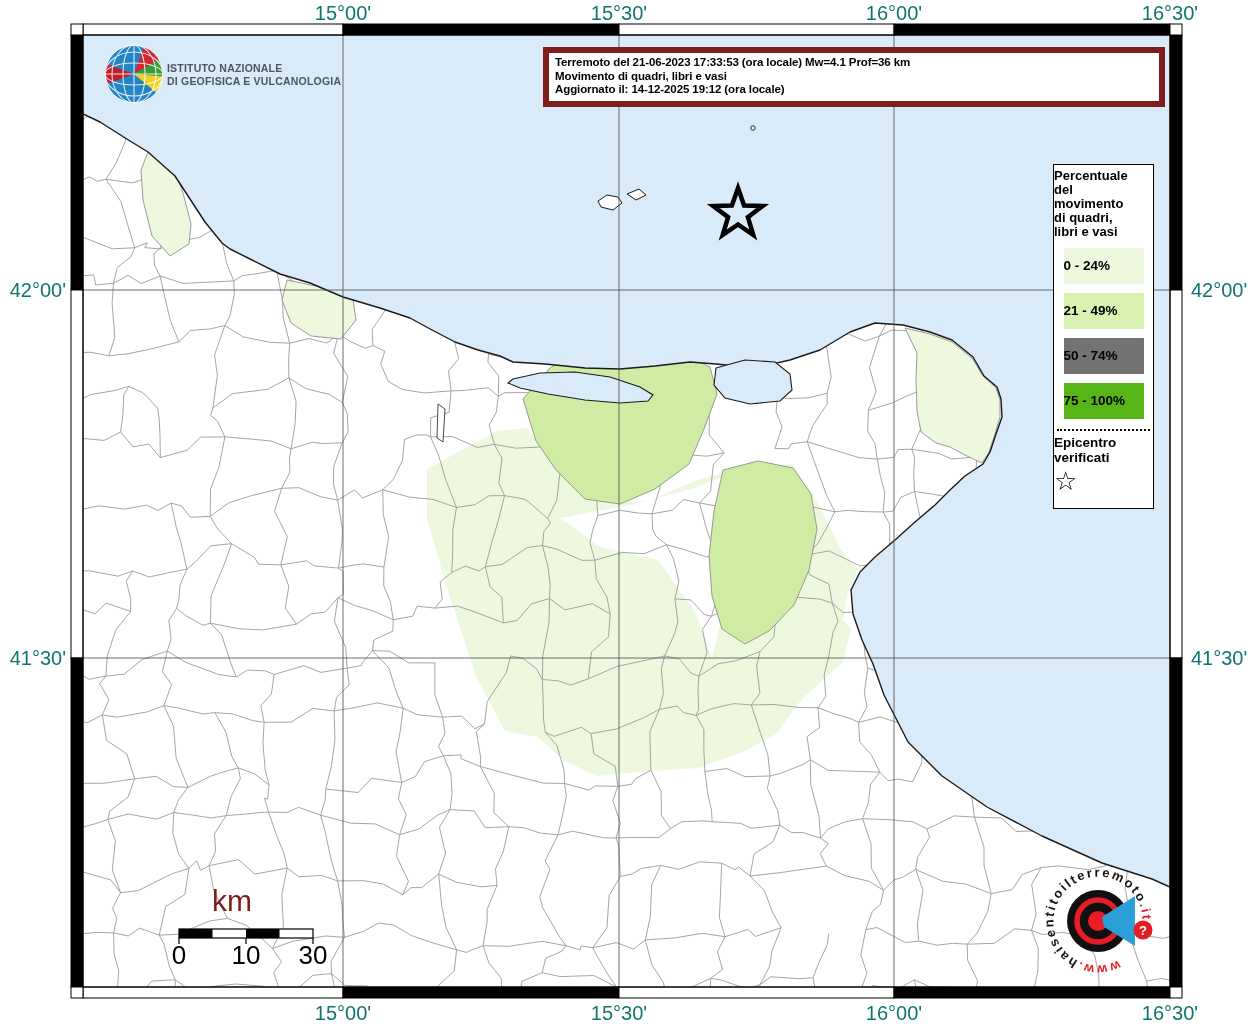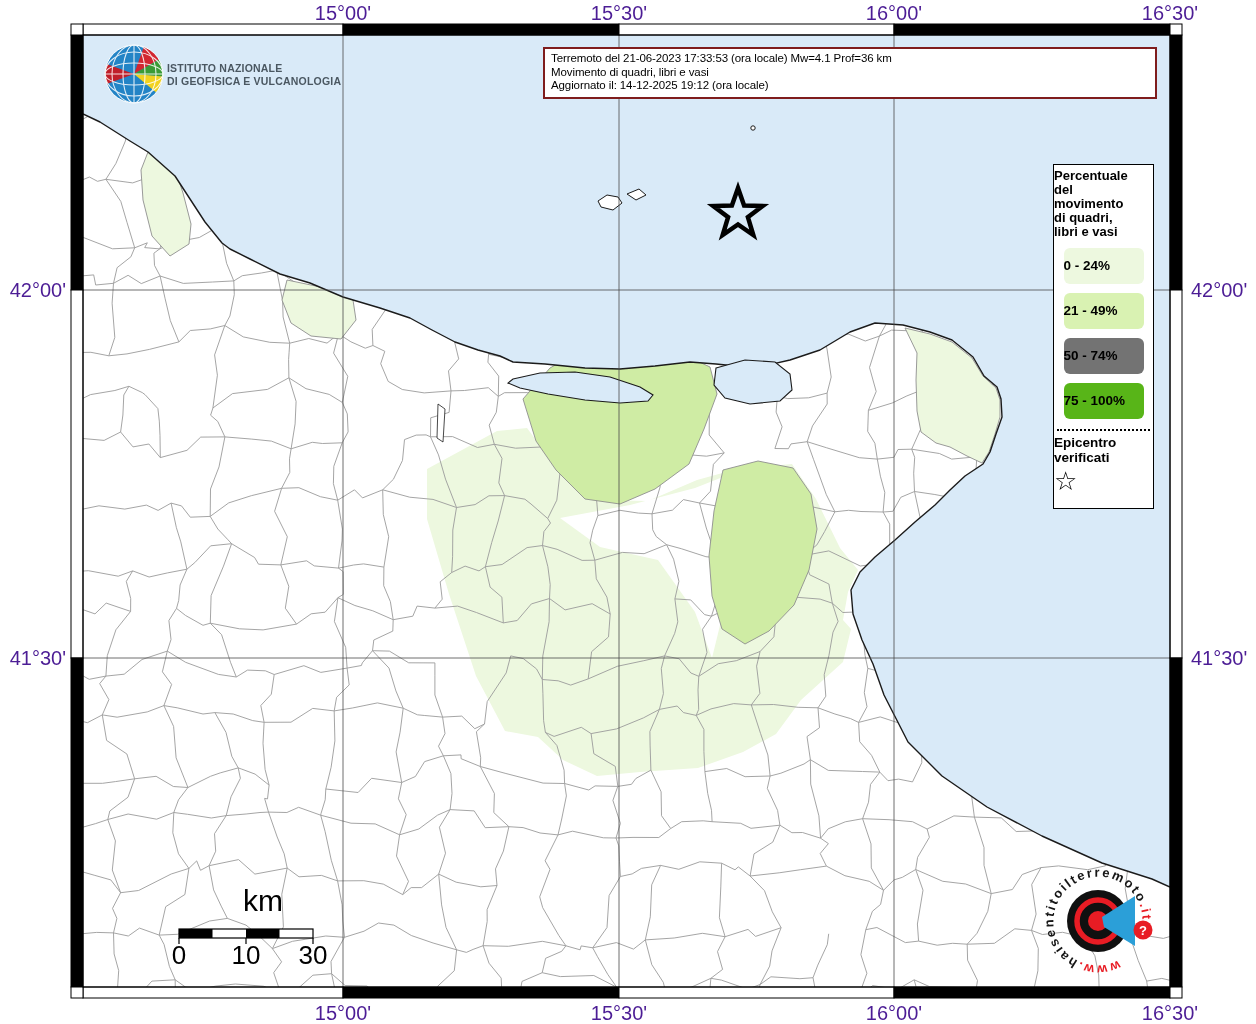--- a/index.html
+++ b/index.html
@@ -1,37 +1,37 @@
 <!DOCTYPE html>
 <html><head>
 <meta charset="utf-8">
 <style>
   html,body{margin:0;padding:0;background:#fff;}
   .stage{position:relative;width:1256px;height:1024px;overflow:hidden;background:#fff;
          font-family:"Liberation Sans","DejaVu Sans",sans-serif;}
   .stage svg.mapsvg{position:absolute;left:0;top:0;}
-  .axis-label{position:absolute;font-size:20px;color:#4c1d95;white-space:nowrap;}
+  .axis-label{position:absolute;font-size:20px;color:#0f766e;white-space:nowrap;}
   .axis-top,.axis-bottom{width:90px;text-align:center;}
   .axis-left{width:66px;text-align:right;}
   .axis-right{width:90px;text-align:left;}
   .title-box{position:absolute;left:543px;top:47px;width:598px;background:#fff;
-             border:2px solid #7f1d1d;padding:3px 6px 4px 6px;font-size:11.5px;line-height:13.6px;
-             color:#000;letter-spacing:-0.1px;white-space:nowrap;overflow:hidden;}
+             border:6px solid #7f1d1d;padding:3px 6px 4px 6px;font-size:11.5px;line-height:13.6px;
+             color:#000;letter-spacing:-0.1px;white-space:nowrap;overflow:hidden;font-weight:bold;}
   .legend{position:absolute;left:1053px;top:164px;width:99px;background:#fff;
           border:1.5px solid #000;text-align:left;padding-bottom:14px;}
   .legend-title{font-size:13px;line-height:14px;font-weight:bold;margin-top:4px;}
   .swatch{width:80px;height:36px;margin:9px auto 0 auto;font-size:13.5px;font-weight:bold;
-          line-height:36px;color:#000;border-radius:6px;}
+          line-height:36px;color:#000;}
   .legend-divider{border-top:2px dotted #000;margin:10px 3px 4px 3px;height:0;}
   .epi-line{font-size:13.5px;font-weight:bold;line-height:15px;}
   .epi-star{font-size:26px;line-height:26px;margin-top:3px;font-family:"DejaVu Sans",sans-serif;}
   .ingv-text{position:absolute;left:167px;top:62px;font-size:10.5px;font-weight:bold;
              line-height:12.5px;color:#4a5761;letter-spacing:0.2px;}
-  .km-label{position:absolute;left:228px;top:884px;width:70px;text-align:center;
-            font-size:30px;color:#000000;}
+  .km-label{position:absolute;left:212px;top:884px;width:70px;text-align:left;
+            font-size:30px;color:#7f1d1d;}
   .sb-num{position:absolute;top:940px;width:60px;text-align:center;font-size:26px;color:#000;}
 </style>
 </head>
 <body>
 
 <div class="stage">
 
   <svg class="mapsvg" width="1256" height="1024" viewBox="0 0 1256 1024">
     <defs>
       <clipPath id="mapclip">

